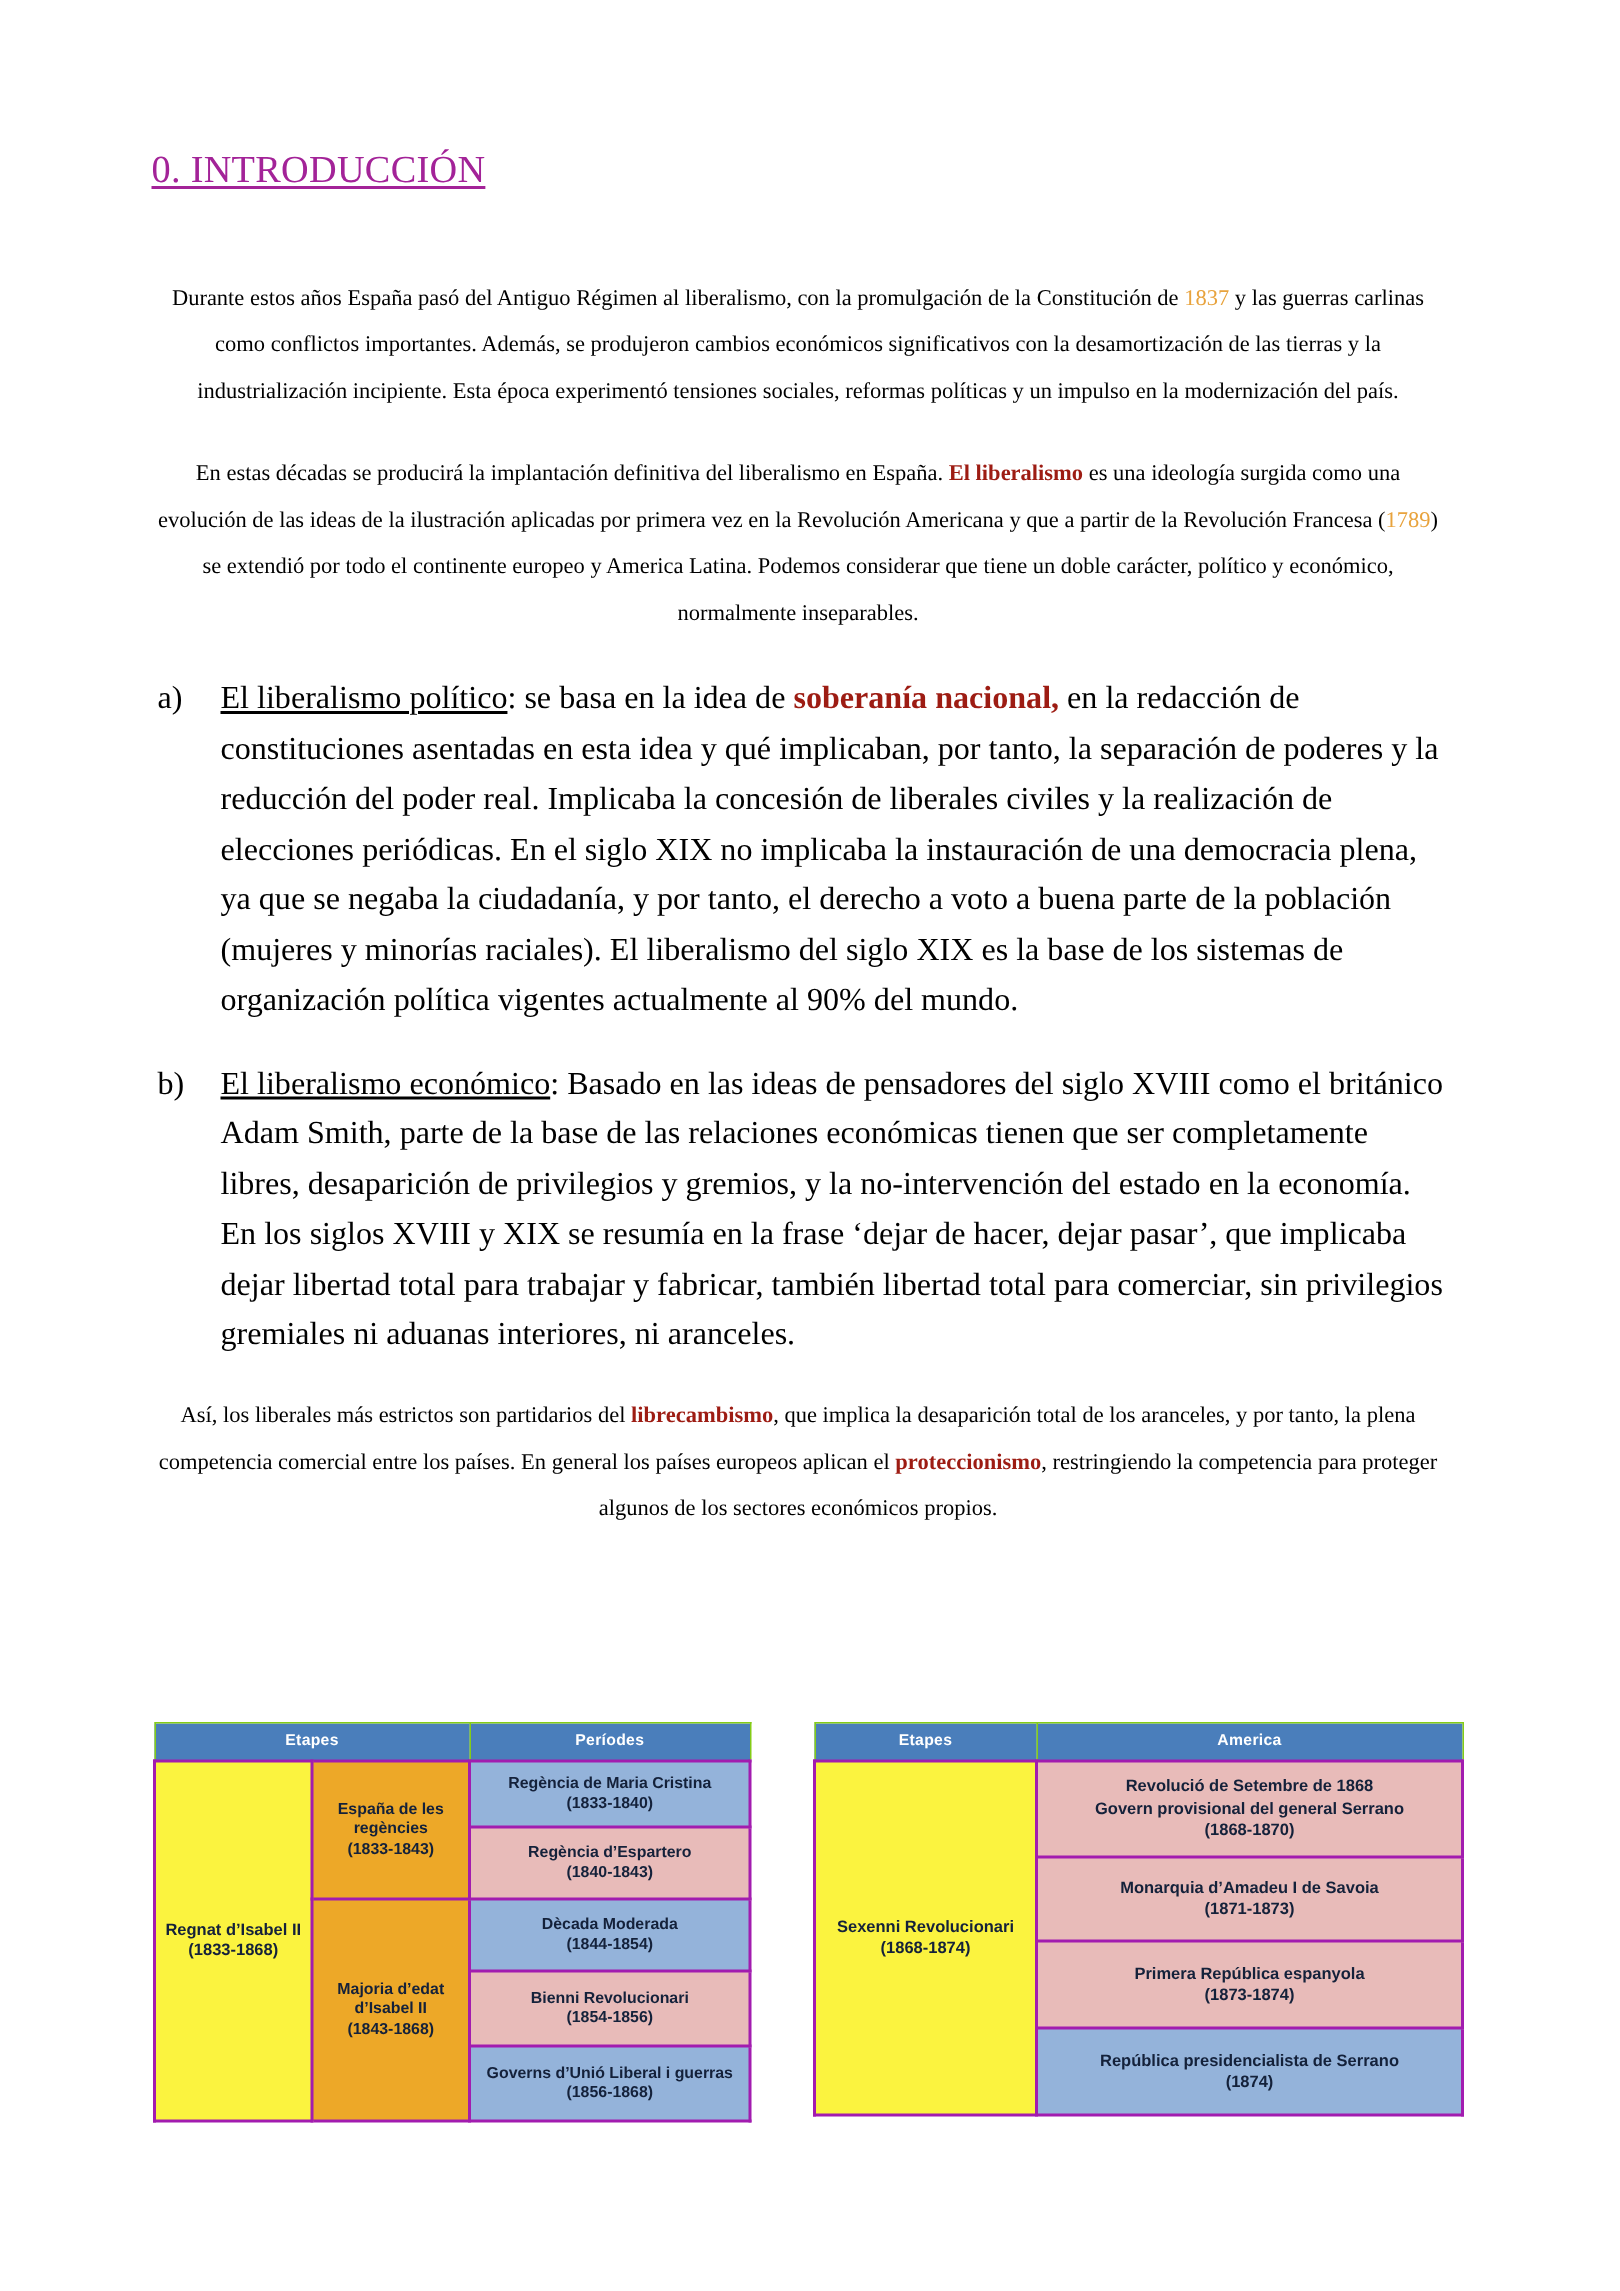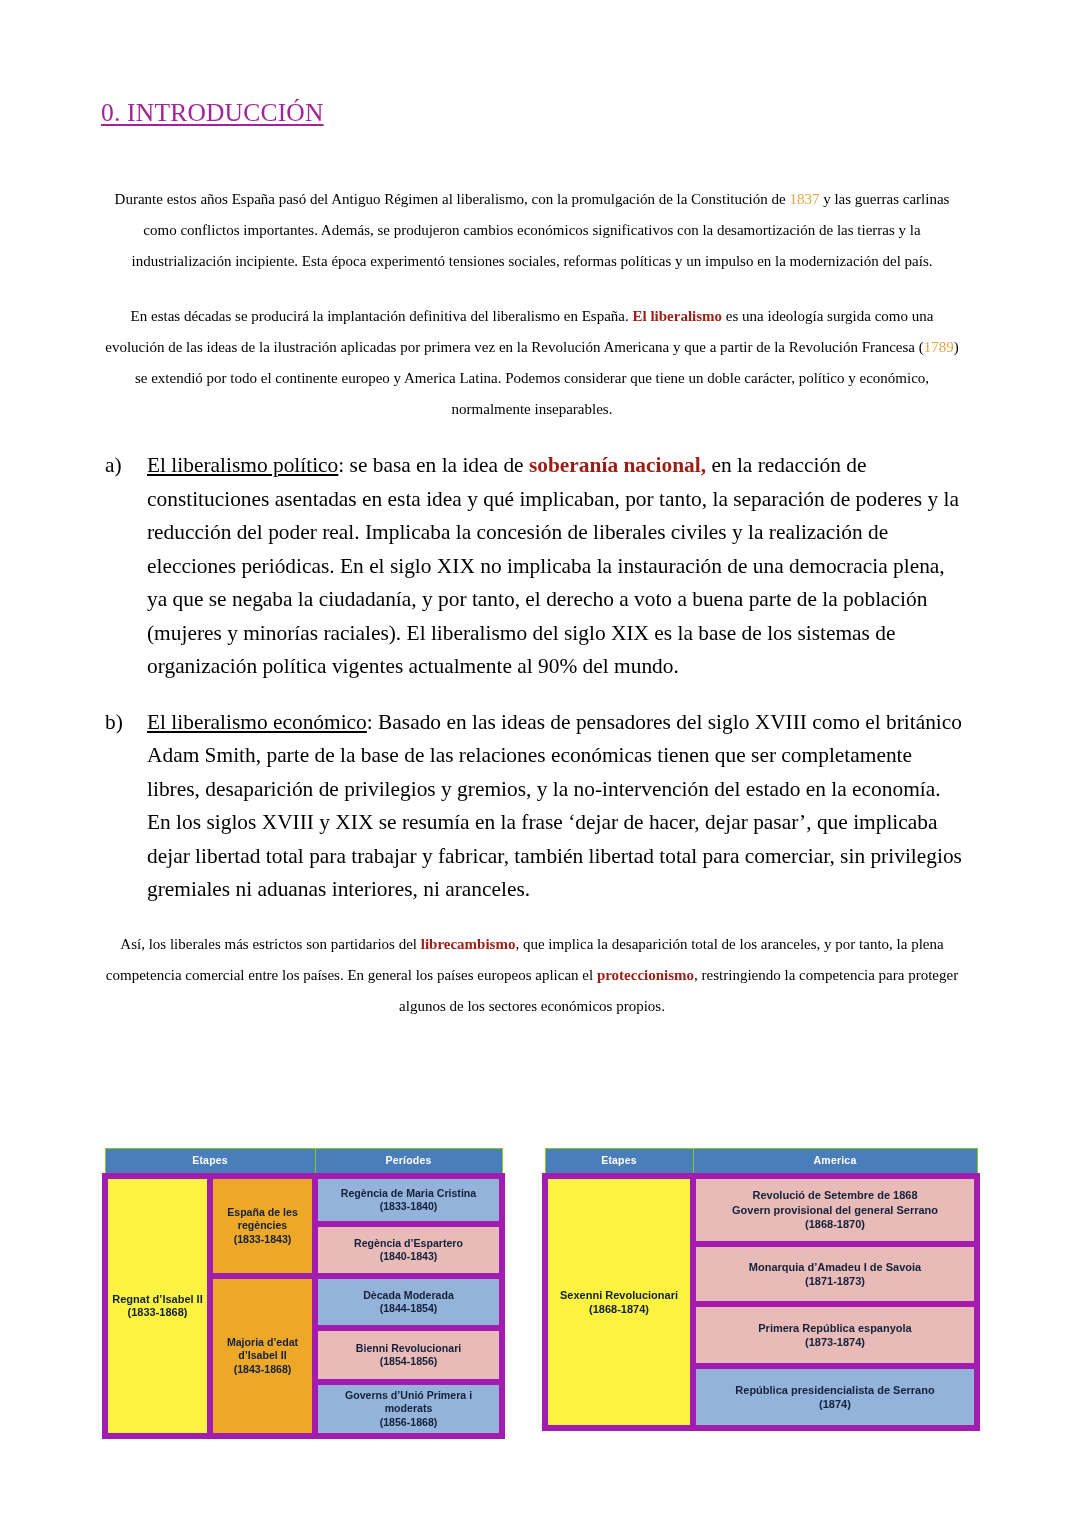--- a/index.html
+++ b/index.html
@@ -90,21 +90,21 @@
     width: 1080px;
     height: 250px;
   }
   .tbl {
     position: absolute;
     border-collapse: collapse;
     font-family: "Liberation Sans", "DejaVu Sans", sans-serif;
     table-layout: fixed;
   }
   .tbl td, .tbl th {
-    border: 6px solid #a21caf;
+    border: 2px solid #a21caf;
     text-align: center;
     vertical-align: middle;
     font-weight: bold;
     color: #14213a;
     padding: 2px 3px;
     line-height: 13.5px;
   }
   .tbl th {
     background: #4a7ebb;
     color: #ffffff;
@@ -200,21 +200,21 @@
         </td>
       </tr>
       <tr>
         <td class="c-pink" style="height:44px">
           <span class="cell-txt">Bienni Revolucionari</span>
           <span class="cell-txt">(1854-1856)</span>
         </td>
       </tr>
       <tr>
         <td class="c-blue" style="height:44px">
-          <span class="cell-txt">Governs d’Unió Primera i moderats</span>
+          <span class="cell-txt">Governs d’Unió Liberal i guerras</span>
           <span class="cell-txt">(1856-1868)</span>
         </td>
       </tr>
     </tbody>
       </table>
 
     <table class="tbl" id="table-right">
       <colgroup>
         <col style="width:148px">
         <col style="width:284px">

